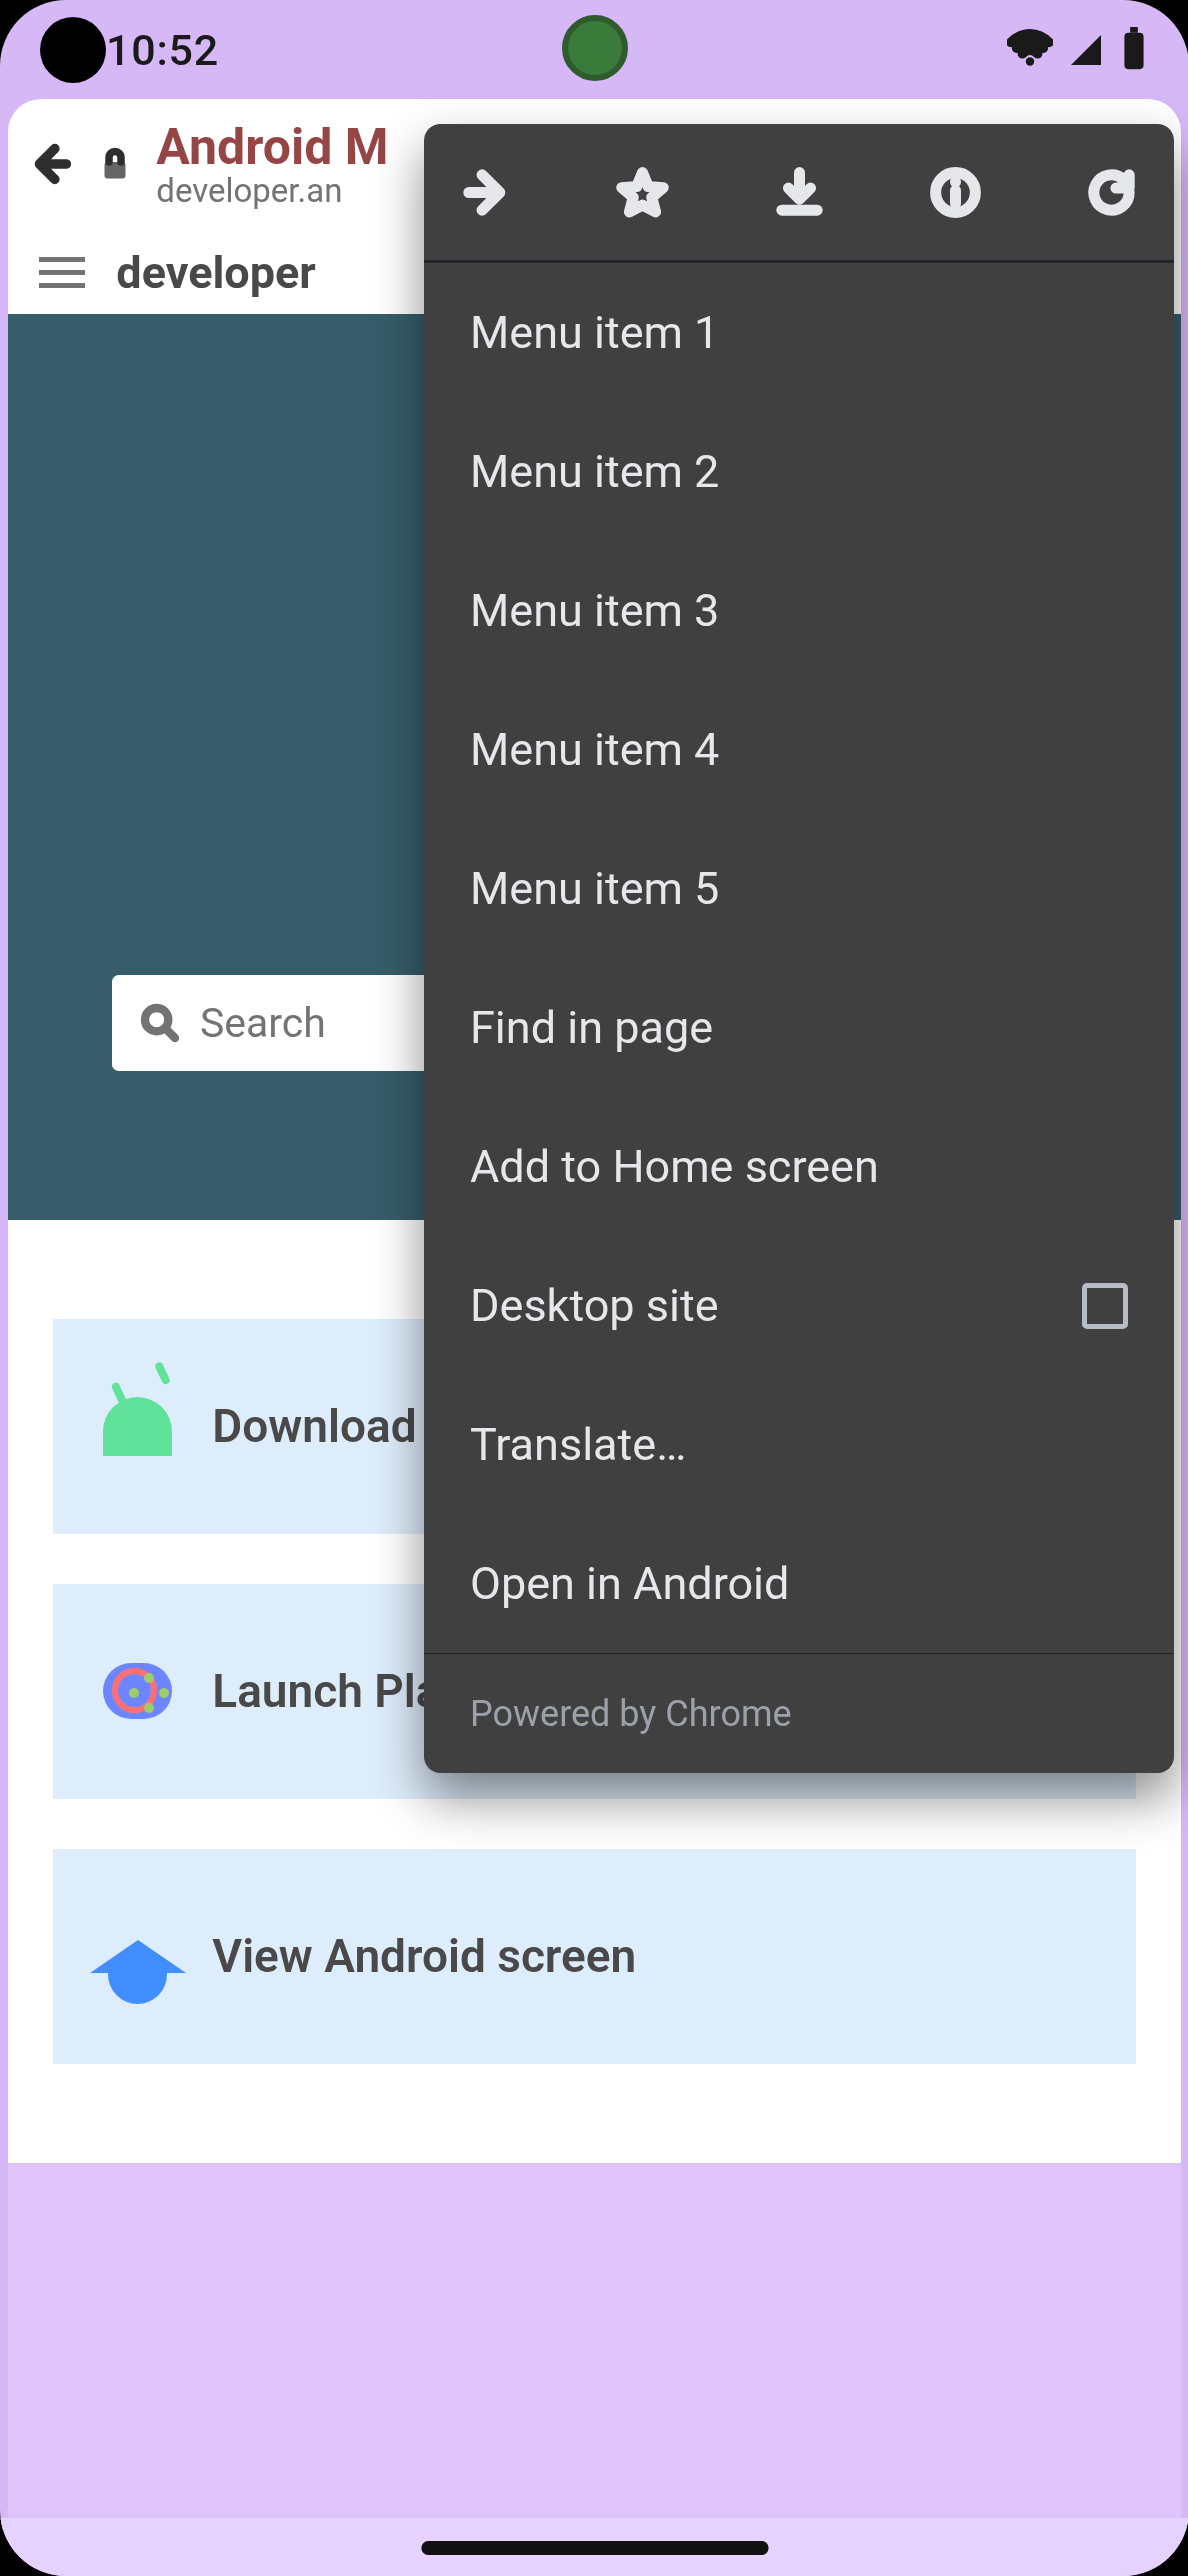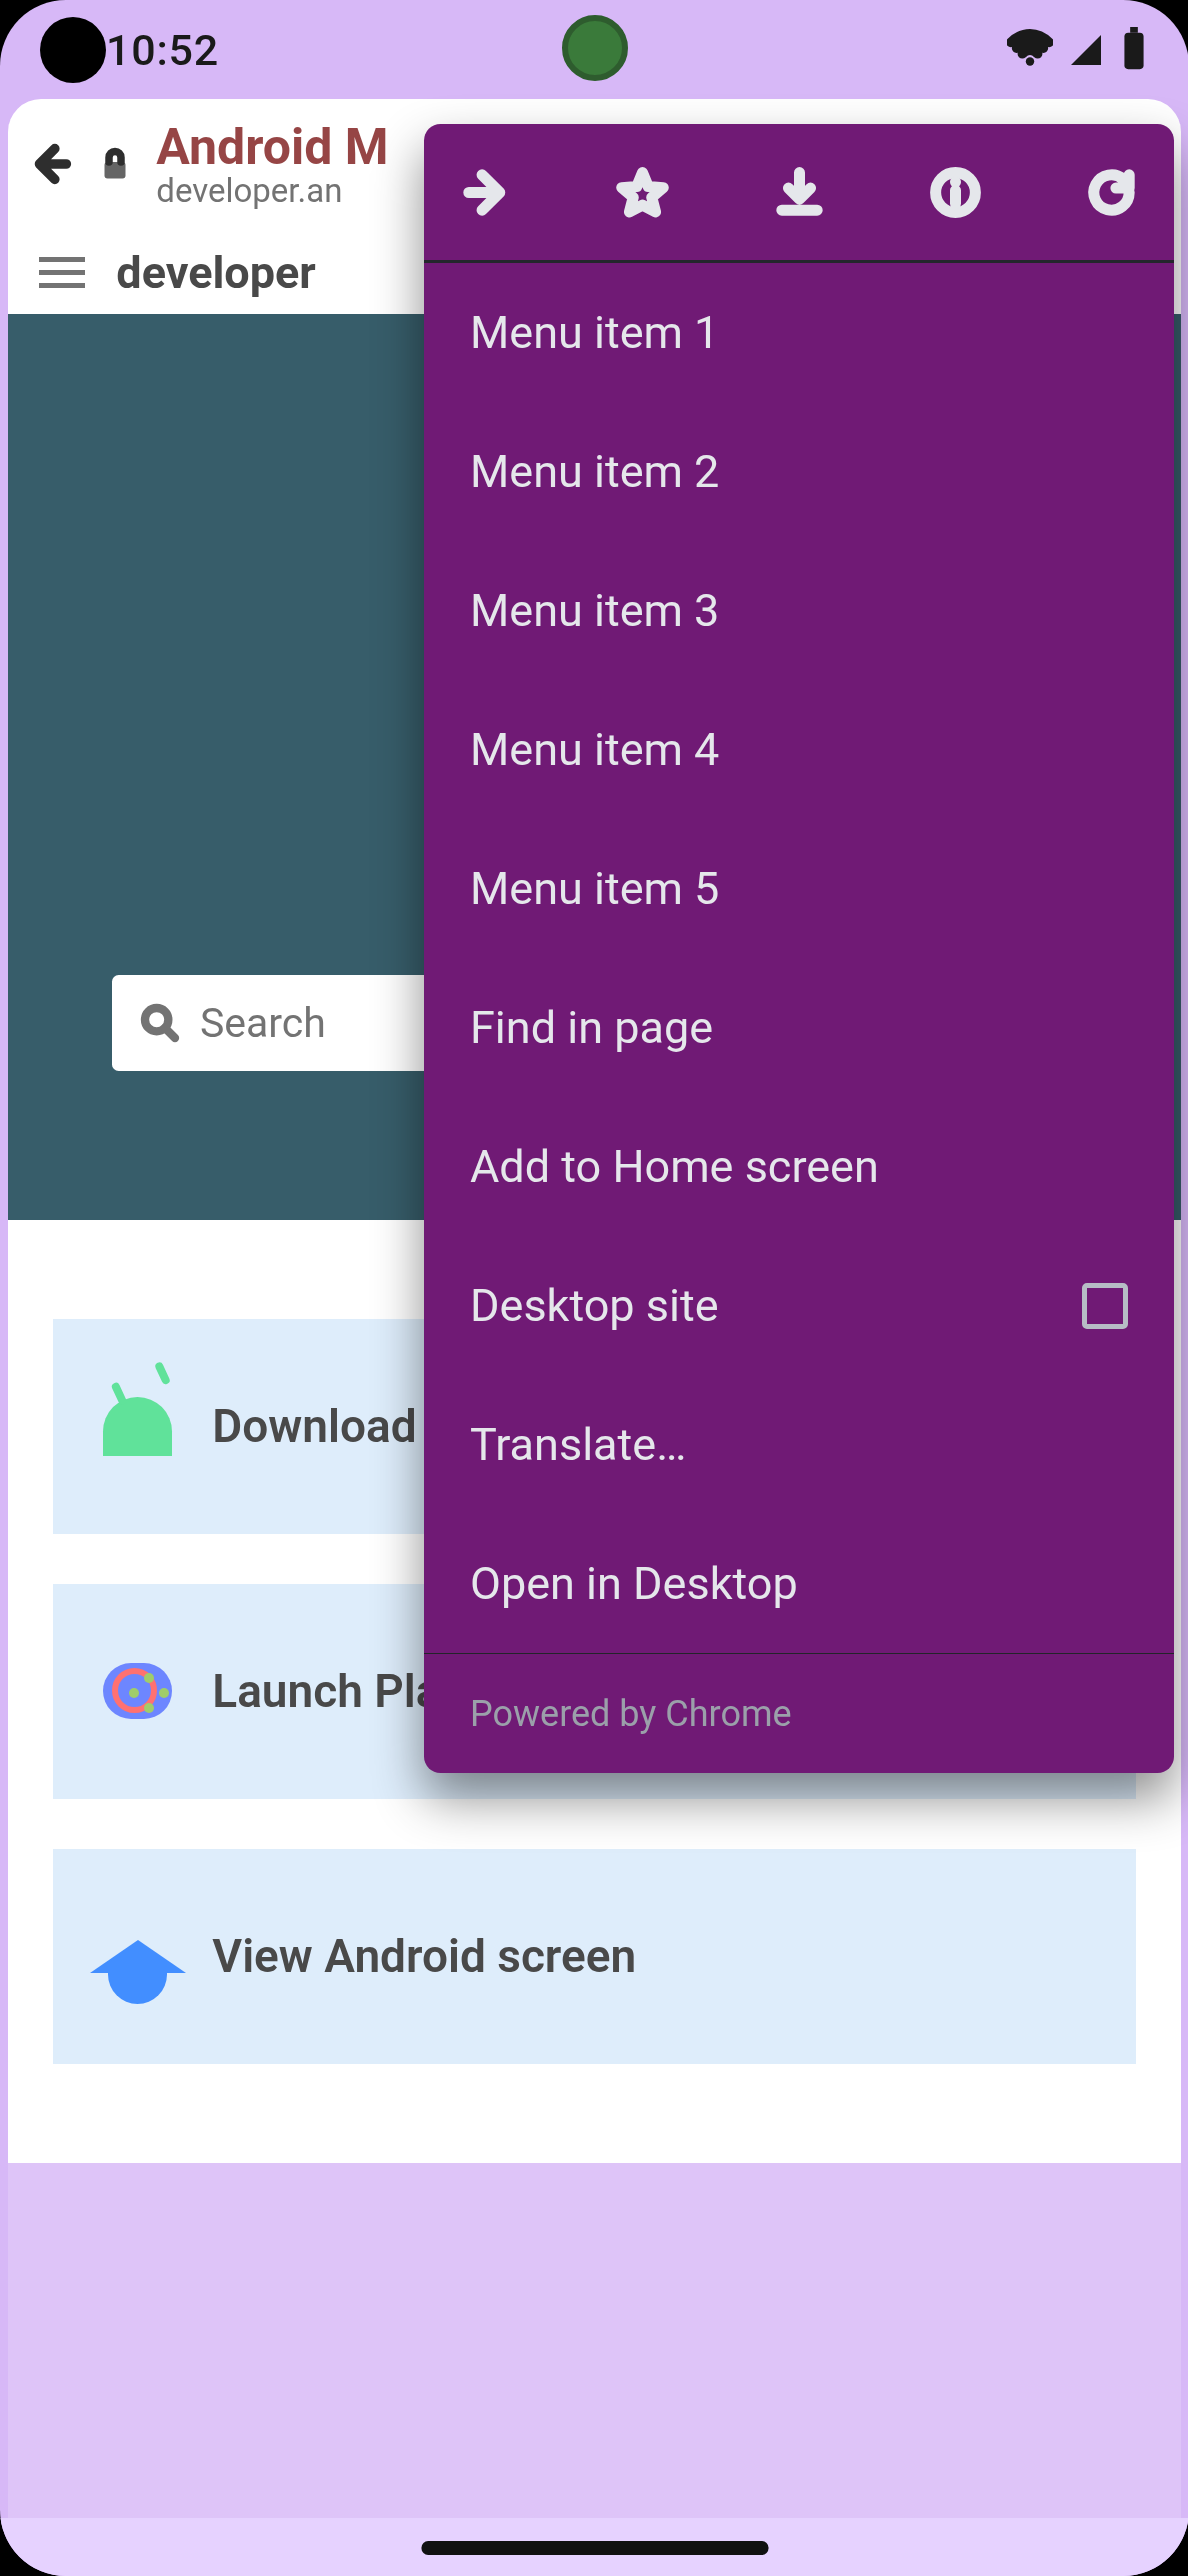--- a/index.html
+++ b/index.html
@@ -158,21 +158,21 @@
     background: rgba(255,255,255,0.18);
     pointer-events: none;
   }
 
   
   .menu {
     position: absolute;
     top: 124px;
     right: 15px;
     width: 750px;
-    background: #701a75;
+    background: #404040;
     border-radius: 16.5px;
     box-shadow: 0 25px 50px rgba(0,0,0,.45);
     color: #e5e7eb;
     overflow: hidden;
     display: flex;
     flex-direction: column;
   }
   .menu-iconrow {
     height: 139px;
     display: flex;
@@ -379,21 +379,21 @@
           <span class="mi-label">Add to Home screen</span>
         </div>
       <div class="menu-item">
         <span class="mi-label">Desktop site</span>
         <div class="checkbox"></div>
       </div>
       <div class="menu-item">
           <span class="mi-label">Translate…</span>
         </div>
       <div class="menu-item">
-          <span class="mi-label">Open in Desktop</span>
+          <span class="mi-label">Open in Android</span>
         </div>
     </div>
 
     <div class="menu-footer">
       <span>Powered by Chrome</span>
     </div>
   </div>
 
 </div>
 

